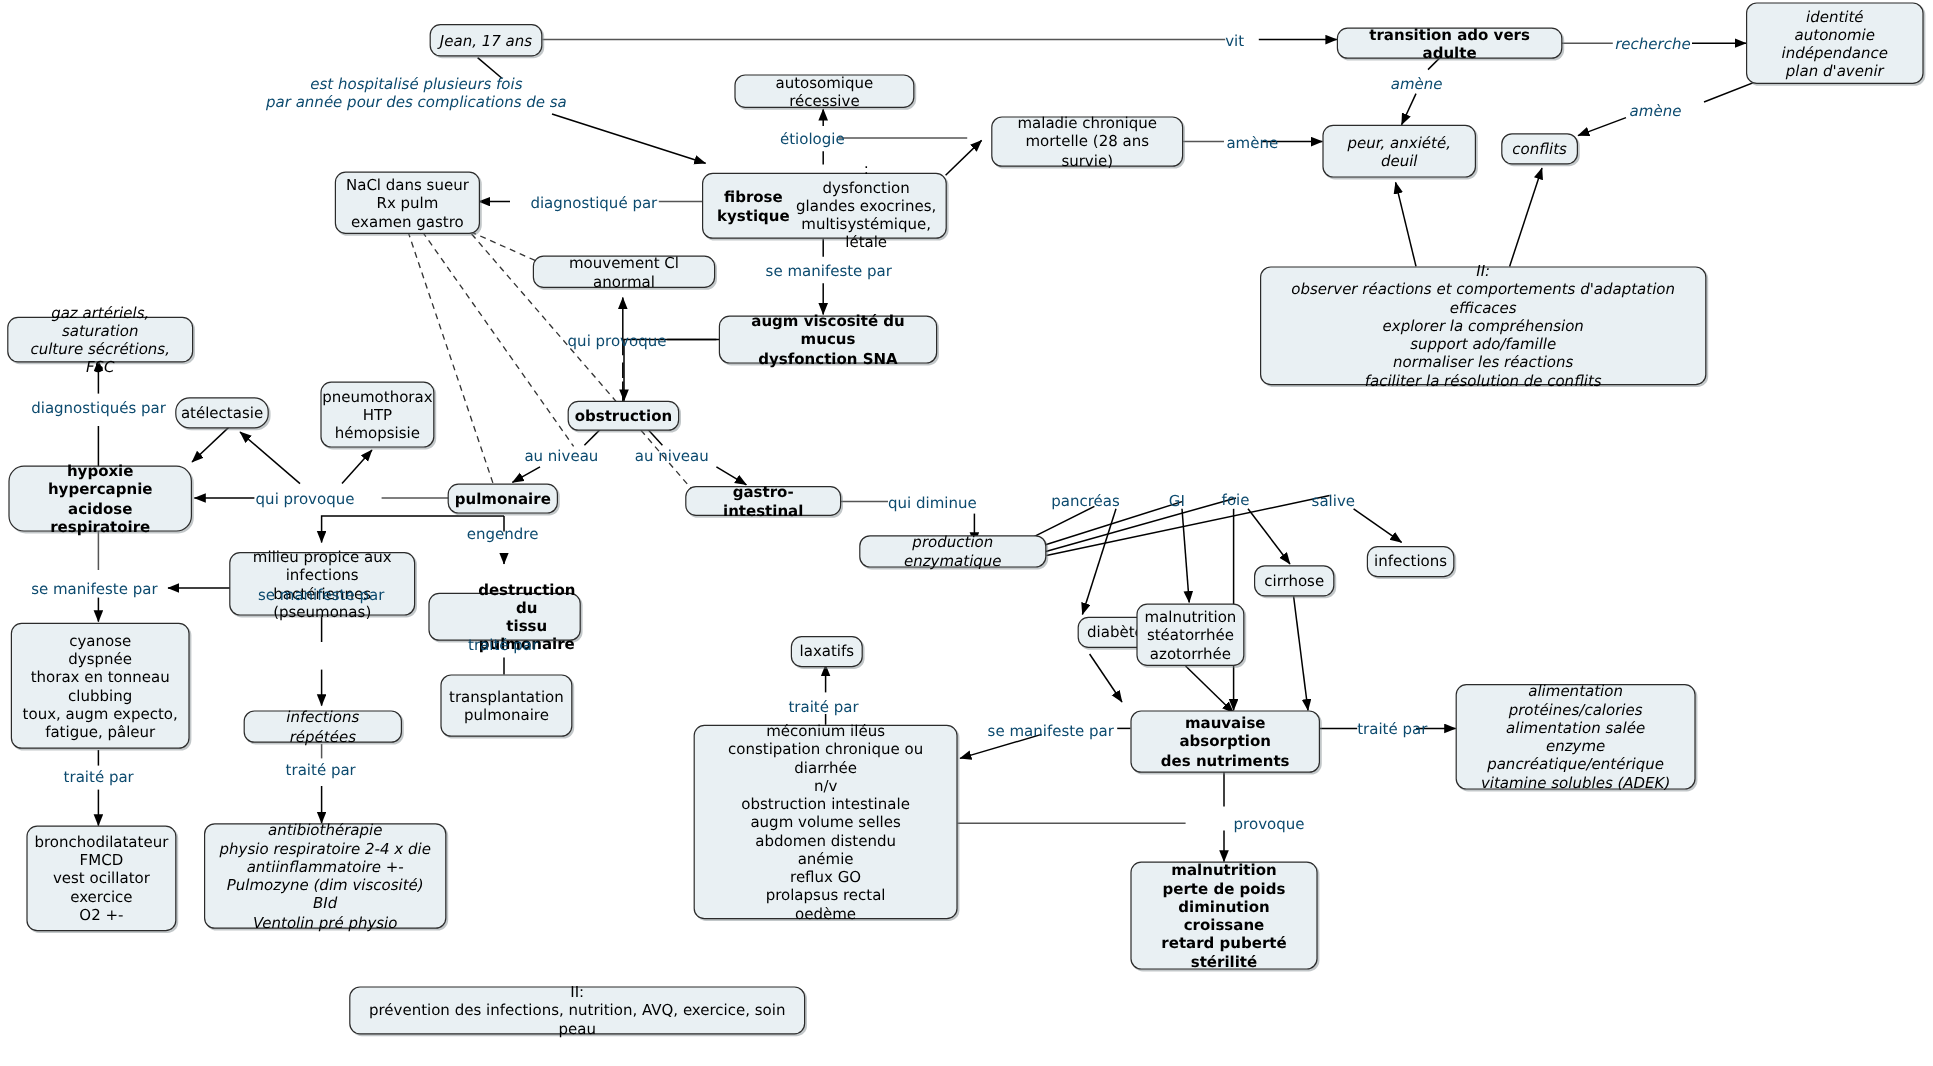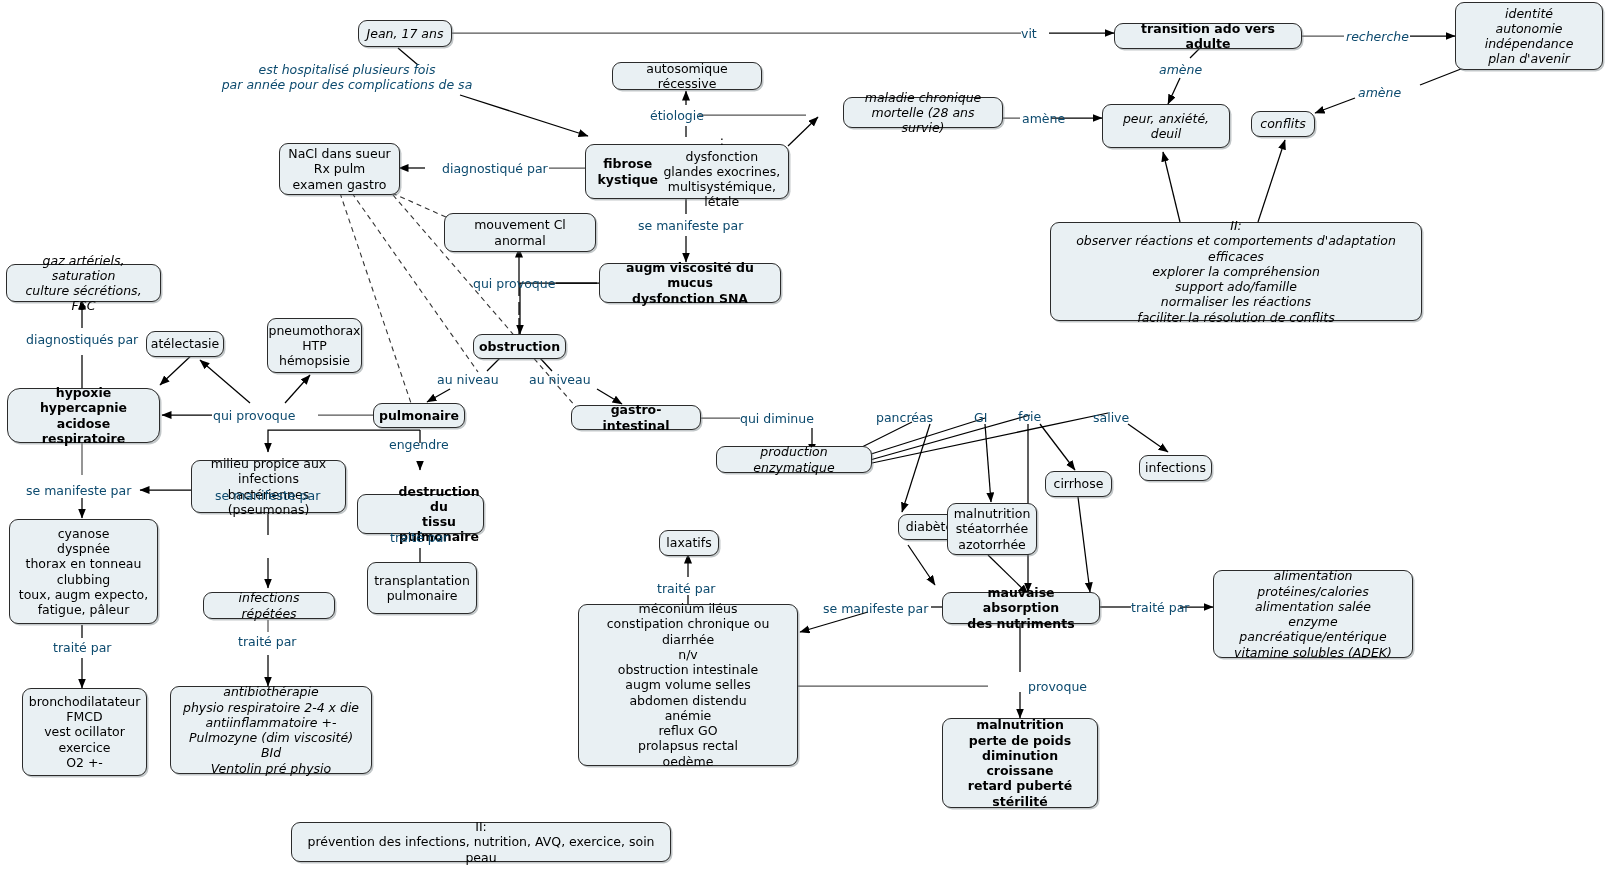--- a/index.html
+++ b/index.html
@@ -197,50 +197,50 @@
 
   <div class="node" style="left:612px; top:62px; width:150px; height:28px;">autosomique récessive</div>
 
   <div class="node bold" style="left:1114px; top:23px; width:188px; height:26px;">transition ado vers adulte</div>
 
   <div class="node italic" style="left:1455px; top:2px; width:148px; height:68px; white-space:pre-line;">identité
 autonomie
 indépendance
 plan d'avenir</div>
 
-  <div class="node" style="left:843px; top:97px; width:160px; height:31px; white-space:pre-line;font-style:italic;">maladie chronique
+  <div class="node" style="left:826px; top:97px; width:160px; height:42px; white-space:pre-line;">maladie chronique
 mortelle (28 ans survie)</div>
 
   <div class="node italic" style="left:1102px; top:104px; width:128px; height:44px; white-space:pre-line;">peur, anxiété,
 deuil</div>
 
   <div class="node italic" style="left:1251px; top:111px; width:64px; height:26px;">conflits</div>
 
   <div class="node" style="left:585px; top:144px; width:204px; height:55px; white-space:pre-line;"><b>fibrose kystique</b>:<br>dysfonction glandes exocrines,<br>multisystémique, létale</div>
 
   <div class="node" style="left:279px; top:143px; width:121px; height:52px; white-space:pre-line;">NaCl dans sueur
 Rx pulm
 examen gastro</div>
 
   <div class="node italic" style="left:1050px; top:222px; width:372px; height:99px; white-space:pre-line;">II:
 observer réactions et comportements d'adaptation efficaces
 explorer la compréhension
 support ado/famille
 normaliser les réactions
 faciliter la résolution de conflits</div>
 
-  <div class="node" style="left:444px; top:213px; width:152px; height:39px;">mouvement Cl anormal</div>
+  <div class="node" style="left:444px; top:213px; width:152px; height:27px;">mouvement Cl anormal</div>
 
   <div class="node bold" style="left:599px; top:263px; width:182px; height:40px; white-space:pre-line;">augm viscosité du mucus
 dysfonction SNA</div>
 
   <div class="node italic" style="left:6px; top:264px; width:155px; height:38px; white-space:pre-line;">gaz artériels, saturation
 culture sécrétions, FSC</div>
 
-  <div class="node" style="left:146px; top:331px; width:78px; height:26px;">atélectasie</div>
+  <div class="node" style="left:146px; top:331px; width:78px; height:26px;border-radius:12px;">atélectasie</div>
 
   <div class="node" style="left:267px; top:318px; width:95px; height:55px; white-space:pre-line;">pneumothorax
 HTP
 hémopsisie</div>
 
   <div class="node bold" style="left:473px; top:334px; width:93px; height:25px;">obstruction</div>
 
   <div class="node bold" style="left:7px; top:388px; width:153px; height:55px; white-space:pre-line;border-radius:13px;">hypoxie
 hypercapnie
 acidose respiratoire</div>
@@ -275,21 +275,21 @@
 toux, augm expecto,
 fatigue, pâleur</div>
 
   <div class="node italic" style="left:203px; top:592px; width:132px; height:27px;">infections répétées</div>
 
   <div class="node" style="left:367px; top:562px; width:110px; height:52px; white-space:pre-line;">transplantation
 pulmonaire</div>
 
   <div class="node" style="left:659px; top:530px; width:60px; height:26px;">laxatifs</div>
 
-  <div class="node bold" style="left:942px; top:592px; width:158px; height:32px; white-space:pre-line;">mauvaise absorption
+  <div class="node bold" style="left:942px; top:592px; width:158px; height:52px; white-space:pre-line;">mauvaise absorption
 des nutriments</div>
 
   <div class="node italic" style="left:1213px; top:570px; width:200px; height:88px; white-space:pre-line;">alimentation protéines/calories
 alimentation salée
 enzyme pancréatique/entérique
 vitamine solubles (ADEK)</div>
 
   <div class="node" style="left:578px; top:604px; width:220px; height:162px; white-space:pre-line;">méconium iléus
 constipation chronique ou diarrhée
 n/v

